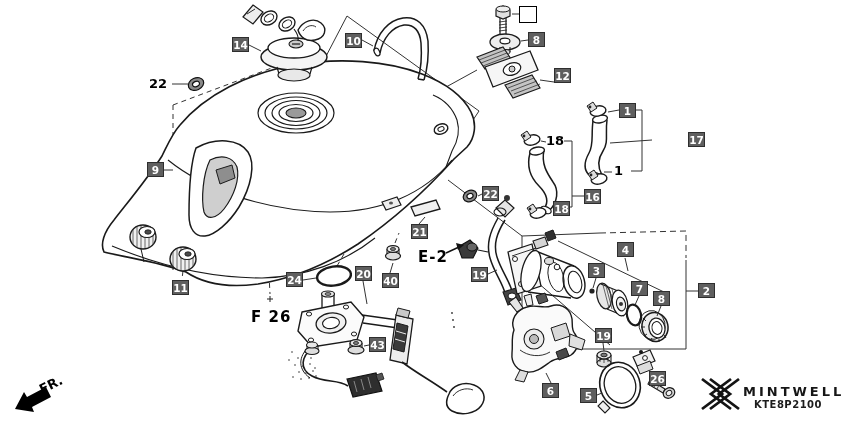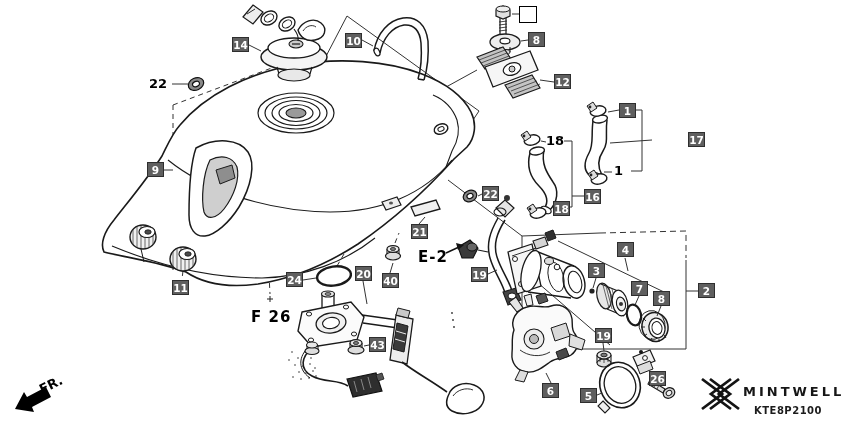--- a/index.html
+++ b/index.html
@@ -9,21 +9,21 @@
   .co{position:absolute;width:17px;height:15px;background:#5f5f5f;border:1px solid #2e2e2e;
       color:#fff;font-size:10.5px;font-weight:bold;line-height:14px;text-align:center;
       box-sizing:border-box;z-index:5;}
   .co.blank{background:#fff;border:1.4px solid #000;width:18px;height:17px;}
   .lbl{position:absolute;color:#000;font-weight:bold;z-index:4;white-space:nowrap;}
   .lbl.s13{font-size:13px;}
   .lbl.s15{font-size:15px;letter-spacing:1px;}
   .brand{position:absolute;left:743px;top:384px;font-size:13px;font-weight:bold;
          letter-spacing:3px;color:#161616;z-index:4;}
   .pcode{position:absolute;left:754px;top:399px;font-size:10px;font-weight:bold;
-         letter-spacing:.5px;color:#1c1c1c;z-index:4;margin-top:6px;}
+         letter-spacing:.5px;color:#1c1c1c;z-index:4;}
 </style>
 </head>
 <body>
 
 <div class="stage">
 
 <svg class="art" width="842" height="421" viewBox="0 0 842 421">
 
   <g stroke="#333" stroke-width="1" fill="none">
     <path d="M323,62 L347,16 L479,111"></path>
@@ -409,21 +409,21 @@
 <div class="co" style="left:698px;top:283px">2</div>
 <div class="co" style="left:588px;top:263px">3</div>
 <div class="co" style="left:617px;top:242px">4</div>
 <div class="co" style="left:580px;top:388px">5</div>
 <div class="co" style="left:542px;top:383px">6</div>
 <div class="co" style="left:631px;top:281px">7</div>
 <div class="co" style="left:653px;top:291px">8</div>
 <div class="co" style="left:147px;top:162px">9</div>
 <div class="co" style="left:345px;top:33px">10</div>
 <div class="co" style="left:172px;top:280px">11</div>
-<div class="co" style="left:554px;top:74px">12</div>
+<div class="co" style="left:554px;top:68px">12</div>
 <div class="co" style="left:528px;top:32px">8</div>
 <div class="co" style="left:232px;top:37px">14</div>
 <div class="co" style="left:471px;top:267px">19</div>
 <div class="co" style="left:584px;top:189px">16</div>
 <div class="co" style="left:688px;top:132px">17</div>
 <div class="co" style="left:553px;top:201px">18</div>
 <div class="co" style="left:595px;top:328px">19</div>
 <div class="co" style="left:355px;top:266px">20</div>
 <div class="co" style="left:411px;top:224px">21</div>
 <div class="co" style="left:482px;top:186px">22</div>

